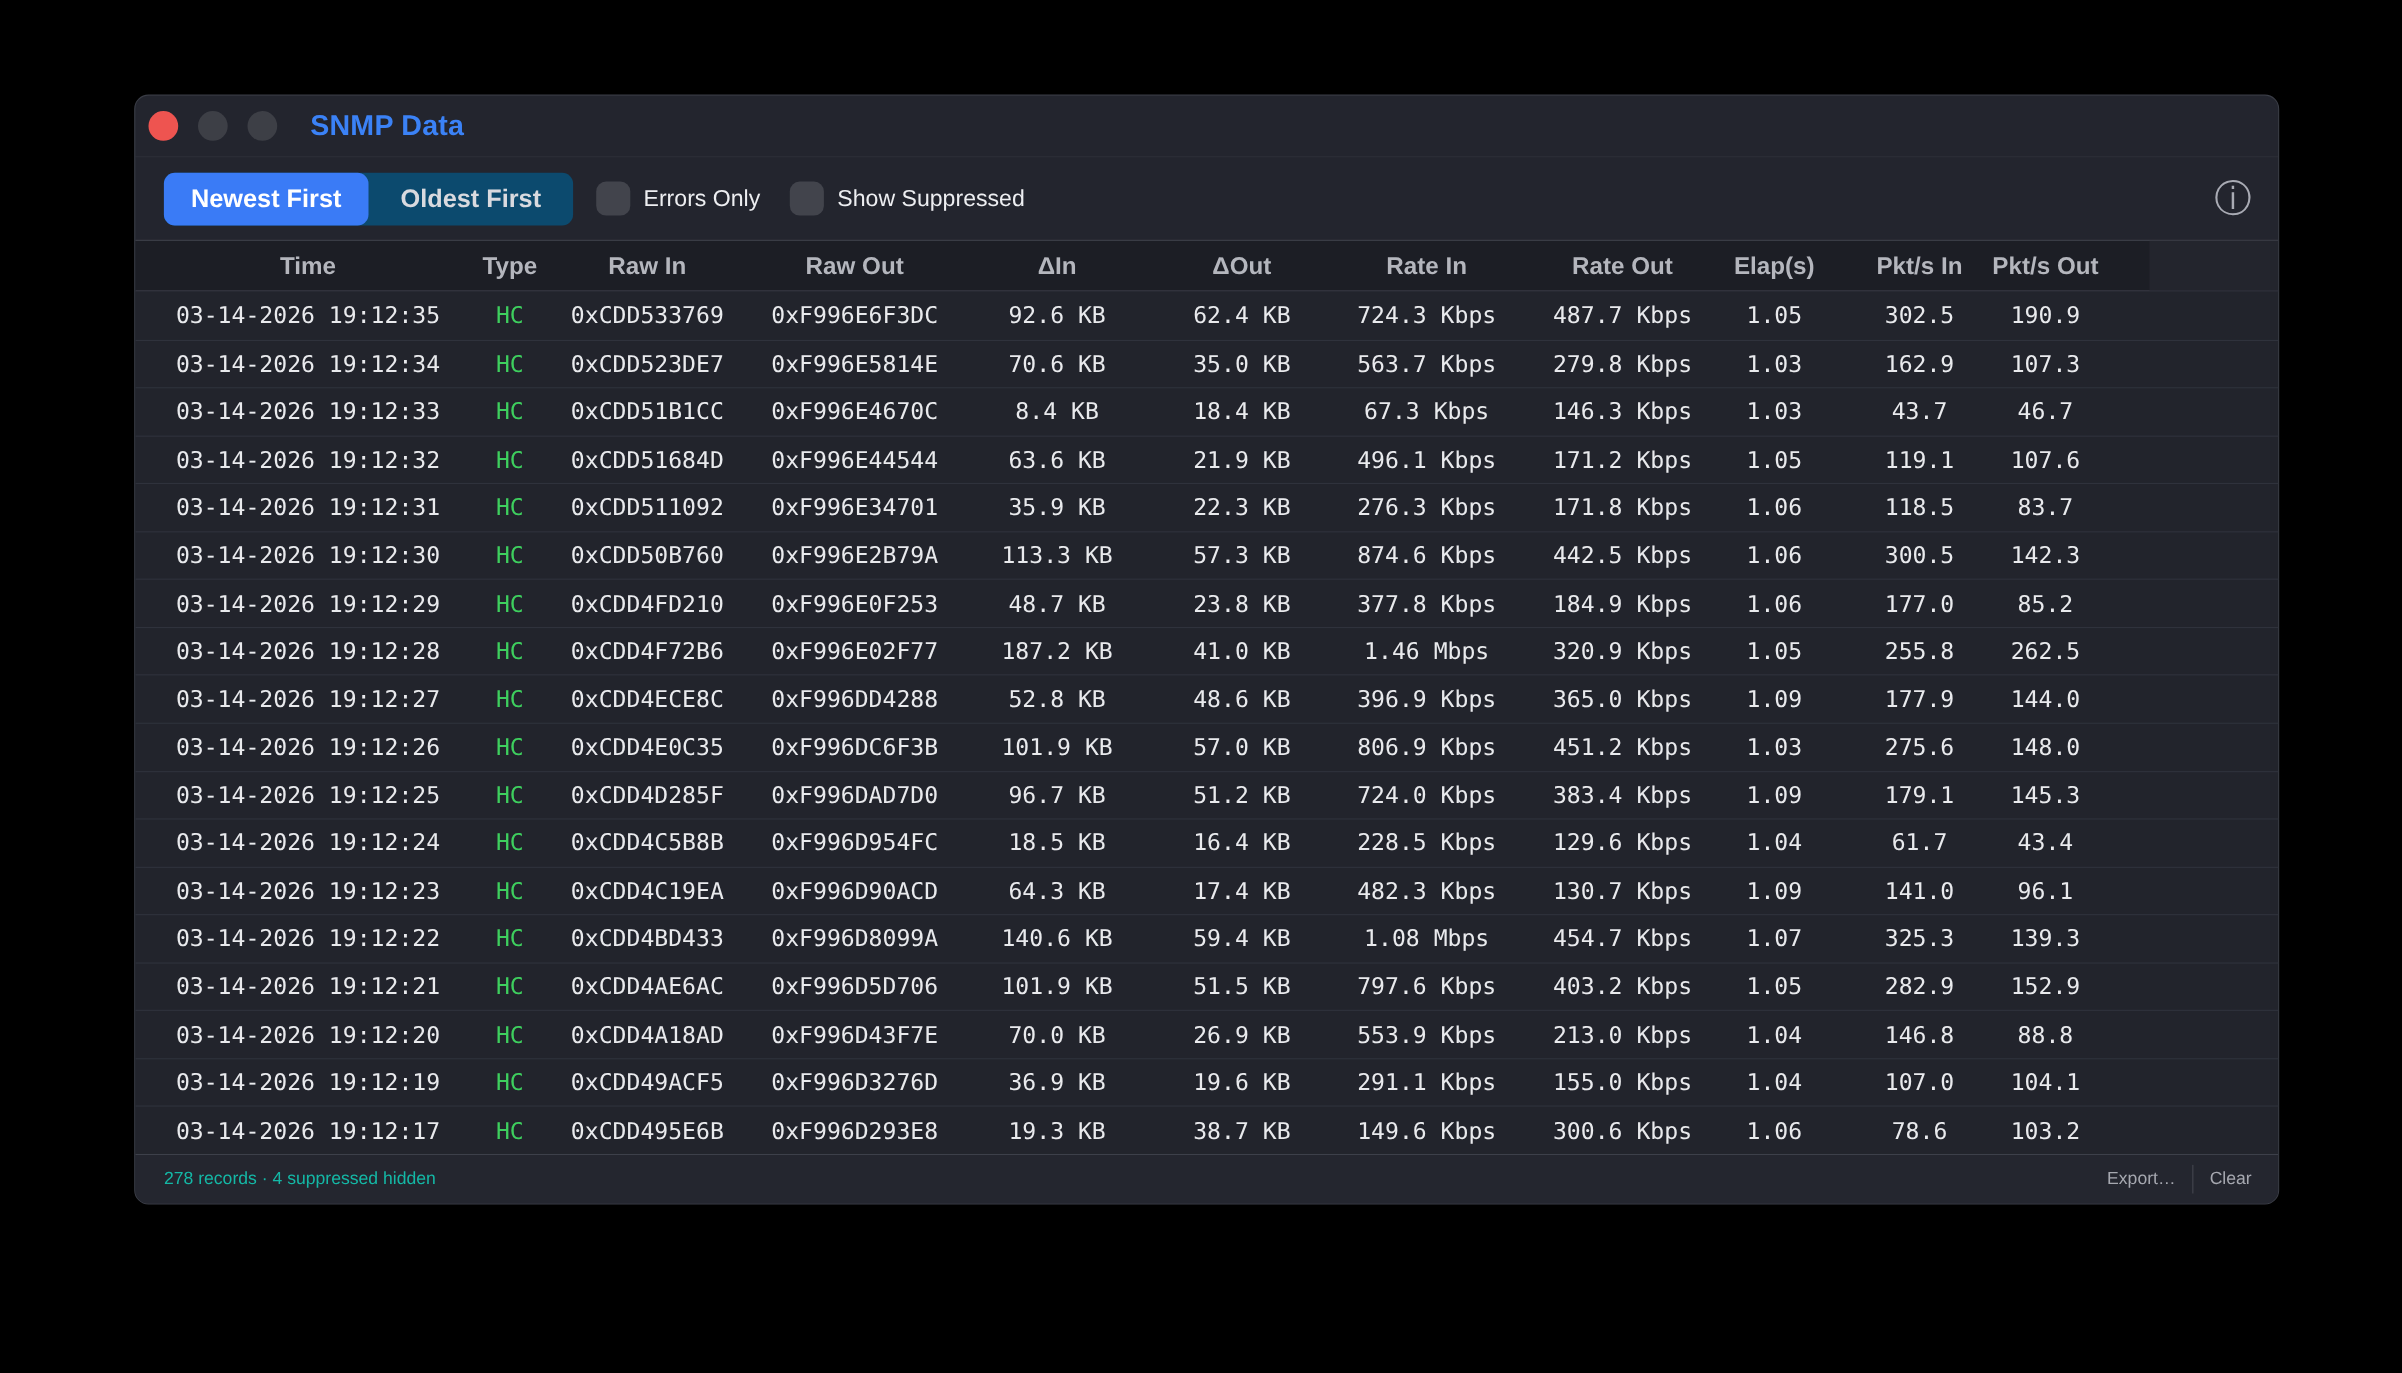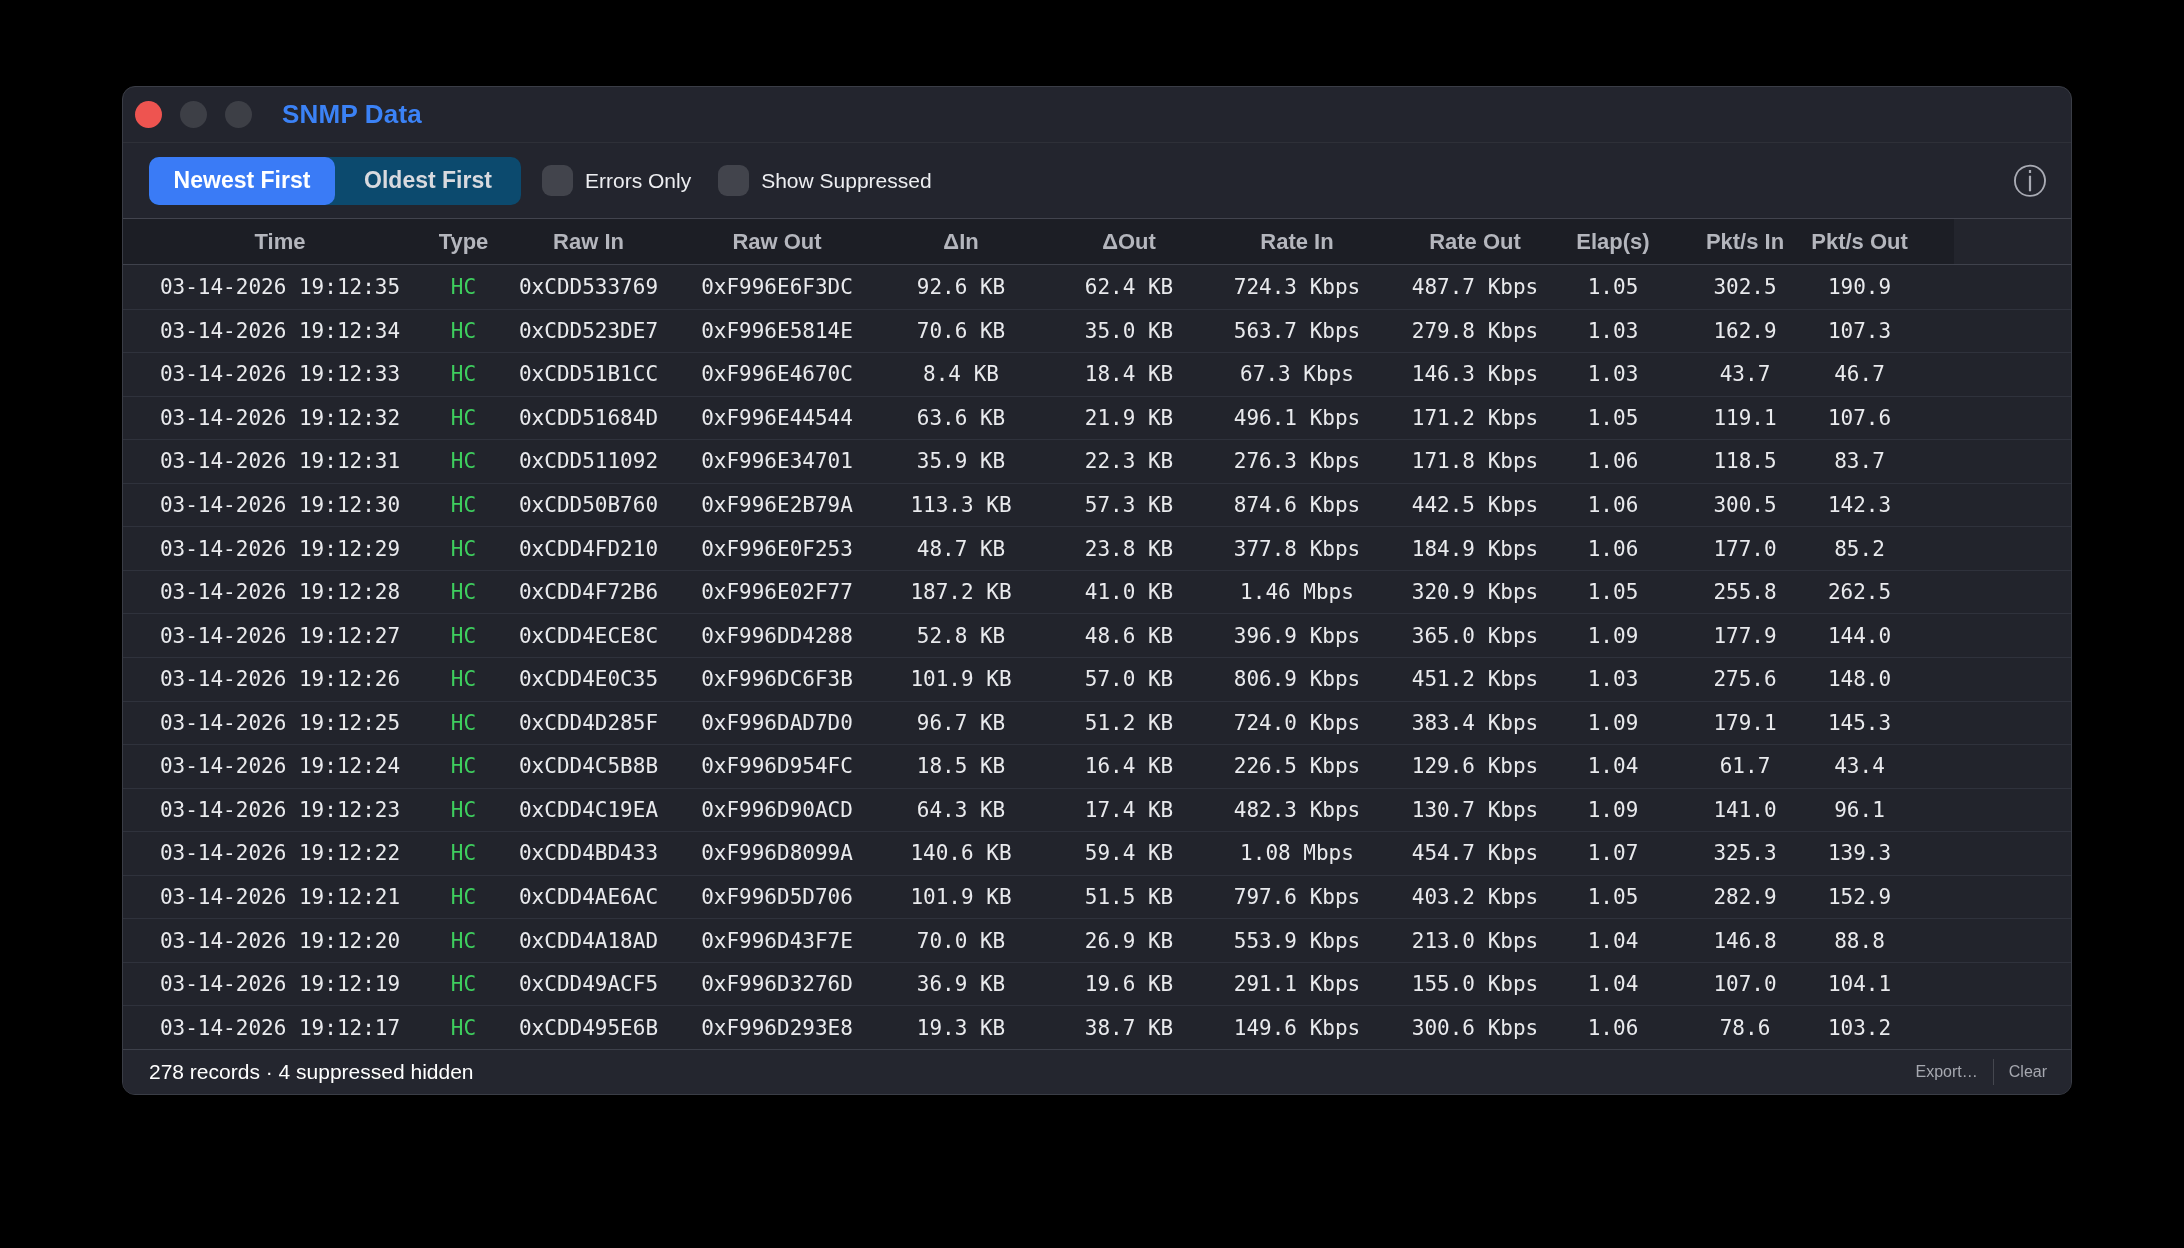--- a/index.html
+++ b/index.html
@@ -53,21 +53,21 @@
   .c4{width:176px}
   .c5{width:160px}
   .c6{width:176px}
   .c7{width:180px}
   .c8{width:96px}
   .c9{width:168px}
   .c10{width:125px;padding-right:64px}
   
   .footer{flex:0 0 45px;display:flex;align-items:center;padding:0 24px 0 26px;
     background:#24262f;border-top:1px solid #3d404a}
-  .status{font-size:21px;color:#ffffff;white-space:nowrap}
+  .status{font-size:16px;color:#14b8a6;white-space:nowrap}
   .factions{margin-left:auto;display:flex;align-items:center}
   .fbtn{background:none;border:none;padding:0;font-family:inherit;font-size:16px;color:#a6a8b0;
     white-space:nowrap;cursor:default}
   .fdivider{width:1px;height:26px;background:#45474f;margin:0 15px}
 </style>
 </head>
 <body>
 
 <div class="window">
 
@@ -255,21 +255,21 @@
         <div class="cell c9">179.1</div>
         <div class="cell c10">145.3</div>
       </div>
       <div class="row">
         <div class="cell c0">03-14-2026 19:12:24</div>
         <div class="cell c1 type">HC</div>
         <div class="cell c2">0xCDD4C5B8B</div>
         <div class="cell c3">0xF996D954FC</div>
         <div class="cell c4">18.5 KB</div>
         <div class="cell c5">16.4 KB</div>
-        <div class="cell c6">226.5 Kbps</div>
+        <div class="cell c6">228.5 Kbps</div>
         <div class="cell c7">129.6 Kbps</div>
         <div class="cell c8">1.04</div>
         <div class="cell c9">61.7</div>
         <div class="cell c10">43.4</div>
       </div>
       <div class="row">
         <div class="cell c0">03-14-2026 19:12:23</div>
         <div class="cell c1 type">HC</div>
         <div class="cell c2">0xCDD4C19EA</div>
         <div class="cell c3">0xF996D90ACD</div>

